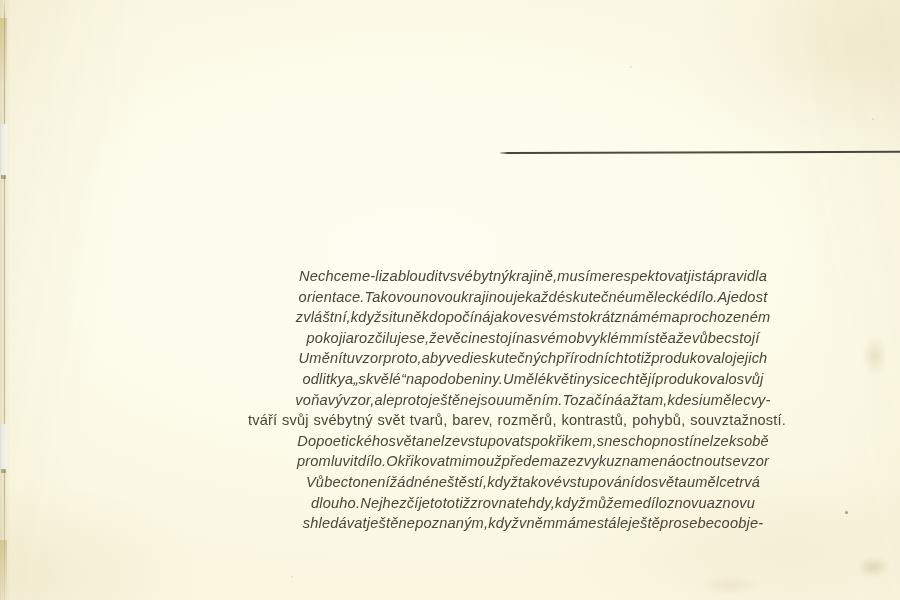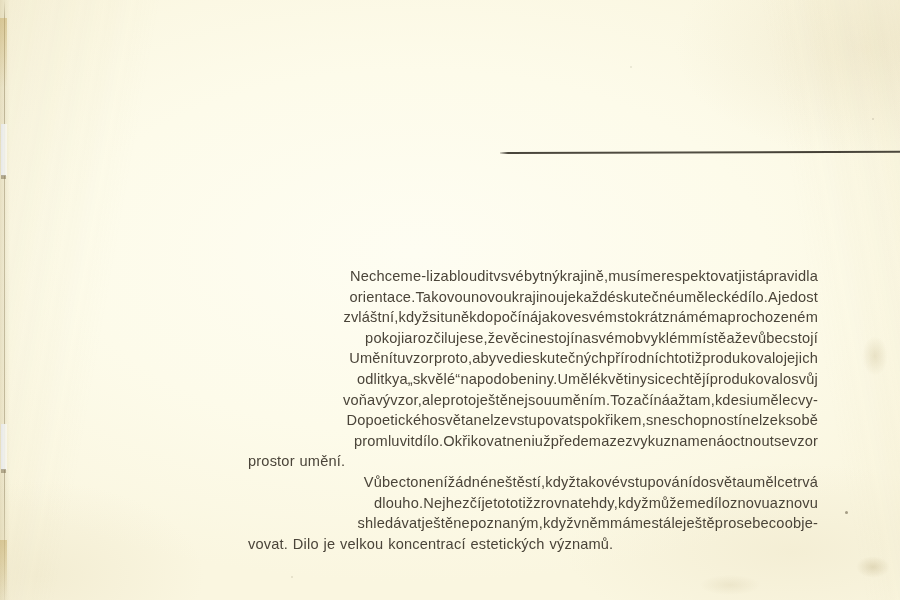--- a/index.html
+++ b/index.html
@@ -127,21 +127,22 @@
   .para:last-child {
     
   }
   
   .line {
     display: block;
     white-space: pre;
   }
   .line.just {
     display: flex;
-    justify-content: flex-end;
+    justify-content: center;
+    font-style: italic;
   }
   .line.just > span { white-space: pre; }
 
   
   .speck {
     position: absolute;
     background: rgba(96,86,62,.55);
     border-radius: 50%;
   }
   .speck.s1 { left: 845px; top: 511px; width: 3px; height: 3px; }
@@ -188,31 +189,30 @@
     <p class="para">
       <span class="line just"><span>Nechceme-li</span><span>zabloudit</span><span>v</span><span>svébytný</span><span>krajině,</span><span>musíme</span><span>respektovat</span><span>jistá</span><span>pravidla</span></span>
       <span class="line just"><span>orientace.</span><span>Takovou</span><span>novou</span><span>krajinou</span><span>je</span><span>každé</span><span>skutečné</span><span>umělecké</span><span>dílo.</span><span>A</span><span>je</span><span>dost</span></span>
       <span class="line just"><span>zvláštní,</span><span>když</span><span>si</span><span>tu</span><span>někdo</span><span>počíná</span><span>jako</span><span>ve</span><span>svém</span><span>stokrát</span><span>známém</span><span>a</span><span>prochozeném</span></span>
       <span class="line just"><span>pokoji</span><span>a</span><span>rozčiluje</span><span>se,</span><span>že</span><span>věci</span><span>nestojí</span><span>na</span><span>svém</span><span>obvyklém</span><span>místě</span><span>a</span><span>že</span><span>vůbec</span><span>stojí</span></span>
     </p>
     <p class="para">
       <span class="line just"><span>Umění</span><span>tu</span><span>vzor</span><span>proto,</span><span>aby</span><span>vedie</span><span>skutečných</span><span>přírodních</span><span>totiž</span><span>produkovalo</span><span>jejich</span></span>
       <span class="line just"><span>odlitky</span><span>a</span><span>„skvělé“</span><span>napodobeniny.</span><span>Umělé</span><span>květiny</span><span>sice</span><span>chtějí</span><span>produkovalo</span><span>svůj</span></span>
       <span class="line just"><span>voňavý</span><span>vzor,</span><span>ale</span><span>proto</span><span>ještě</span><span>nejsou</span><span>uměním.</span><span>To</span><span>začíná</span><span>až</span><span>tam,</span><span>kde</span><span>si</span><span>umělec</span><span>vy-</span></span>
+      <span class="line">tváří svůj svébytný svět tvarů, barev, rozměrů, kontrastů, pohybů, souvztažností.</span>
     </p>
     <p class="para">
       <span class="line just"><span>Do</span><span>poetického</span><span>světa</span><span>nelze</span><span>vstupovat</span><span>s</span><span>pokřikem,</span><span>s</span><span>neschopností</span><span>nelze</span><span>k</span><span>sobě</span></span>
-      <span class="line just"><span>promluvit</span><span>dílo.</span><span>Okřikovat</span><span>neni</span><span>už</span><span>předem</span><span>a</span><span>ze</span><span>zvyku</span><span>znamená</span><span>octnout</span><span>se</span><span>vzor</span></span>
-      <span class="line">prostor umění.</span>
+      <span class="line just"><span>promluvit</span><span>dílo.</span><span>Okřikovat</span><span>mimo</span><span>už</span><span>předem</span><span>a</span><span>ze</span><span>zvyku</span><span>znamená</span><span>octnout</span><span>se</span><span>vzor</span></span>
     </p>
     <p class="para">
       <span class="line just"><span>Vůbec</span><span>to</span><span>není</span><span>žádné</span><span>neštěstí,</span><span>když</span><span>takové</span><span>vstupování</span><span>do</span><span>světa</span><span>umělce</span><span>trvá</span></span>
       <span class="line just"><span>dlouho.</span><span>Nejhezčí</span><span>je</span><span>to</span><span>totiž</span><span>zrovna</span><span>tehdy,</span><span>když</span><span>můžeme</span><span>dílo</span><span>znovu</span><span>a</span><span>znovu</span></span>
       <span class="line just"><span>shledávat</span><span>ještě</span><span>nepoznaným,</span><span>když</span><span>v</span><span>něm</span><span>máme</span><span>stále</span><span>ještě</span><span>pro</span><span>sebe</span><span>co</span><span>obje-</span></span>
-      <span class="line">vovat. Dilo je velkou koncentrací estetických významů.</span>
     </p>
   </div>
 
   <div class="speck s1"></div>
   <div class="speck s2"></div>
   <div class="speck s3"></div>
   <div class="speck s4"></div>
   <div class="smudge g1"></div>
   <div class="smudge g2"></div>
   <div class="smudge g3"></div>

